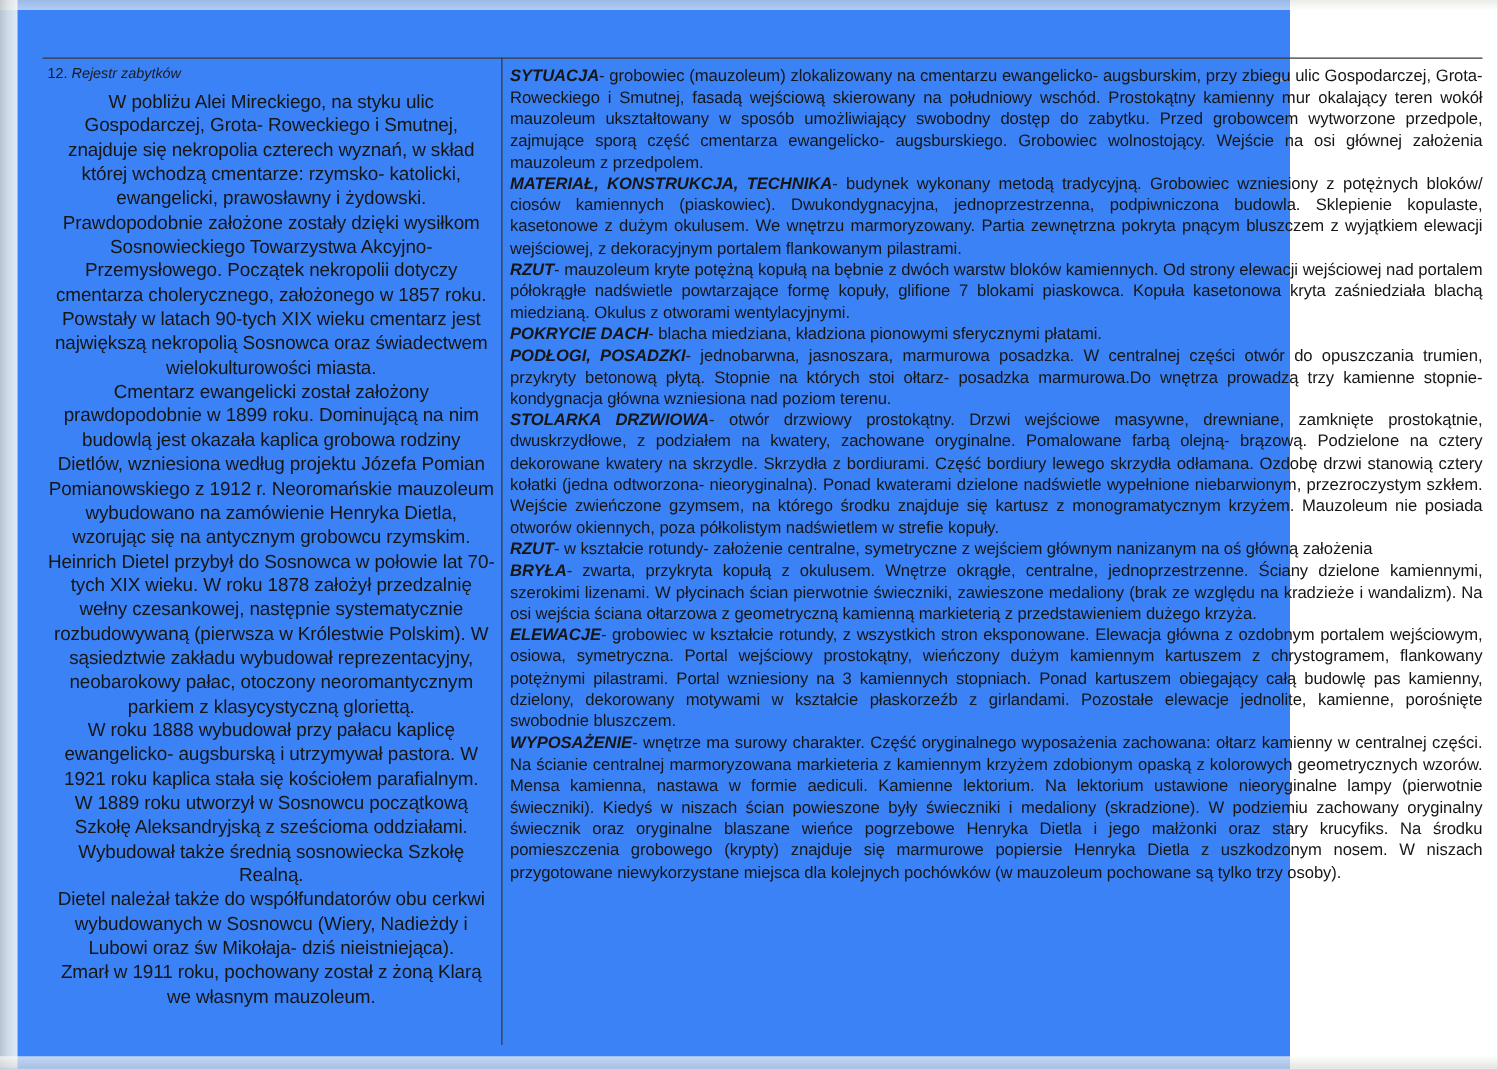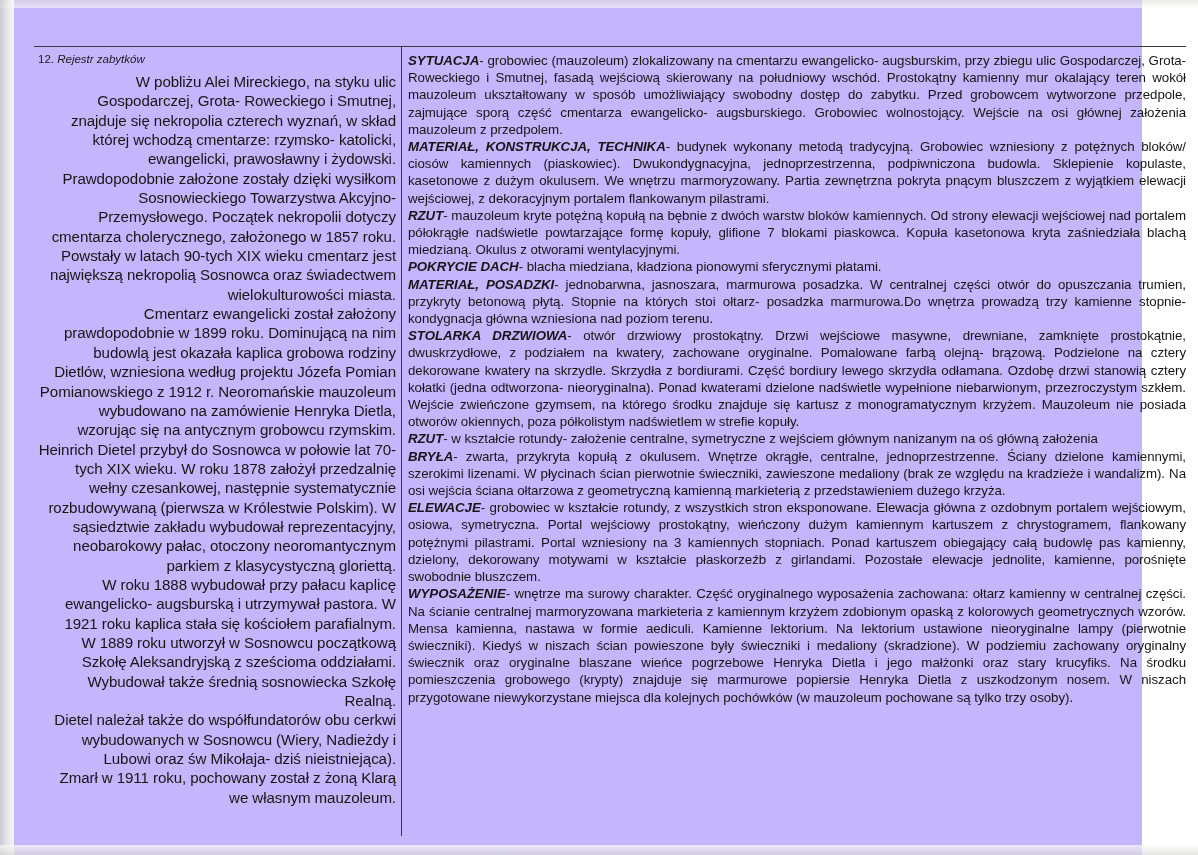--- a/index.html
+++ b/index.html
@@ -11,23 +11,23 @@
     width: 1198px;
     height: 855px;
     font-family: "Liberation Sans", sans-serif;
     color: #141414;
     position: relative;
     overflow: hidden;
   }
   .page {
     position: absolute;
     left: 0; top: 0;
-    width: 1142px;
+    width: 1032px;
     height: 855px;
-    background: #c4b5fd;
+    background: #3b82f6;
   }
   
   .scan-edge-left {
     position: absolute;
     left: 0; top: 0;
     width: 14px; height: 855px;
     background: linear-gradient(to right, #cfcfcb 0%, #e9e9e5 45%, #fdfdfb 100%);
     opacity: .85;
   }
   .scan-edge-bottom {
@@ -86,21 +86,21 @@
     white-space: nowrap;
     color: #1b1b1b;
   }
   .field-label .num { font-style: normal; }
   .field-label .cap { font-style: italic; }
 
   .body-left p {
     margin: 0;
     font-size: 15.1px;
     line-height: 19.35px;
-    text-align: right;
+    text-align: center;
     color: #161616;
     letter-spacing: -0.08px;
   }
 
   .body-right p {
     margin: 0 0 0 0;
     font-size: 13.3px;
     line-height: 17.2px;
     text-align: justify;
     text-justify: inter-word;
@@ -155,21 +155,21 @@
       <p>Zmarł w 1911 roku, pochowany został z żoną Klarą we własnym mauzoleum.</p>
     </div>
   </div>
 
   <div class="col col-right">
     <div class="body-right">
       <p><span class="kw">SYTUACJA</span><span>- grobowiec (mauzoleum) zlokalizowany na cmentarzu ewangelicko- augsburskim, przy zbiegu ulic Gospodarczej, Grota- Roweckiego i Smutnej, fasadą wejściową skierowany na południowy wschód. Prostokątny kamienny mur okalający teren wokół mauzoleum ukształtowany w sposób umożliwiający swobodny dostęp do zabytku. Przed grobowcem wytworzone przedpole, zajmujące sporą część cmentarza ewangelicko- augsburskiego. Grobowiec wolnostojący. Wejście na osi głównej założenia mauzoleum z przedpolem.</span></p>
       <p><span class="kw">MATERIAŁ, KONSTRUKCJA, TECHNIKA</span><span>- budynek wykonany metodą tradycyjną. Grobowiec wzniesiony z potężnych bloków/ ciosów kamiennych (piaskowiec). Dwukondygnacyjna, jednoprzestrzenna, podpiwniczona budowla. Sklepienie kopulaste, kasetonowe z dużym okulusem. We wnętrzu marmoryzowany. Partia zewnętrzna pokryta pnącym bluszczem z wyjątkiem elewacji wejściowej, z dekoracyjnym portalem flankowanym pilastrami.</span></p>
       <p><span class="kw">RZUT</span><span>- mauzoleum kryte potężną kopułą na bębnie z dwóch warstw bloków kamiennych. Od strony elewacji wejściowej nad portalem półokrągłe nadświetle powtarzające formę kopuły, glifione 7 blokami piaskowca. Kopuła kasetonowa kryta zaśniedziała blachą miedzianą. Okulus z otworami wentylacyjnymi.</span></p>
       <p class="tight"><span class="kw">POKRYCIE DACH</span><span>- blacha miedziana, kładziona pionowymi sferycznymi płatami.</span></p>
-      <p><span class="kw">MATERIAŁ, POSADZKI</span><span>- jednobarwna, jasnoszara, marmurowa posadzka. W centralnej części otwór do opuszczania trumien, przykryty betonową płytą. Stopnie na których stoi ołtarz- posadzka marmurowa.Do wnętrza prowadzą trzy kamienne stopnie- kondygnacja główna wzniesiona nad poziom terenu.</span></p>
+      <p><span class="kw">PODŁOGI, POSADZKI</span><span>- jednobarwna, jasnoszara, marmurowa posadzka. W centralnej części otwór do opuszczania trumien, przykryty betonową płytą. Stopnie na których stoi ołtarz- posadzka marmurowa.Do wnętrza prowadzą trzy kamienne stopnie- kondygnacja główna wzniesiona nad poziom terenu.</span></p>
       <p><span class="kw">STOLARKA DRZWIOWA</span><span>- otwór drzwiowy prostokątny. Drzwi wejściowe masywne, drewniane, zamknięte prostokątnie, dwuskrzydłowe, z podziałem na kwatery, zachowane oryginalne. Pomalowane farbą olejną- brązową. Podzielone na cztery dekorowane kwatery na skrzydle. Skrzydła z bordiurami. Część bordiury lewego skrzydła odłamana. Ozdobę drzwi stanowią cztery kołatki (jedna odtworzona- nieoryginalna). Ponad kwaterami dzielone nadświetle wypełnione niebarwionym, przezroczystym szkłem. Wejście zwieńczone gzymsem, na którego środku znajduje się kartusz z monogramatycznym krzyżem. Mauzoleum nie posiada otworów okiennych, poza półkolistym nadświetlem w strefie kopuły.</span></p>
       <p class="tight"><span class="kw">RZUT</span><span>- w kształcie rotundy- założenie centralne, symetryczne z wejściem głównym nanizanym na oś główną założenia</span></p>
       <p><span class="kw">BRYŁA</span><span>- zwarta, przykryta kopułą z okulusem. Wnętrze okrągłe, centralne, jednoprzestrzenne. Ściany dzielone kamiennymi, szerokimi lizenami. W płycinach ścian pierwotnie świeczniki, zawieszone medaliony (brak ze względu na kradzieże i wandalizm). Na osi wejścia ściana ołtarzowa z geometryczną kamienną markieterią z przedstawieniem dużego krzyża.</span></p>
       <p><span class="kw">ELEWACJE</span><span>- grobowiec w kształcie rotundy, z wszystkich stron eksponowane. Elewacja główna z ozdobnym portalem wejściowym, osiowa, symetryczna. Portal wejściowy prostokątny, wieńczony dużym kamiennym kartuszem z chrystogramem, flankowany potężnymi pilastrami. Portal wzniesiony na 3 kamiennych stopniach. Ponad kartuszem obiegający całą budowlę pas kamienny, dzielony, dekorowany motywami w kształcie płaskorzeźb z girlandami. Pozostałe elewacje jednolite, kamienne, porośnięte swobodnie bluszczem.</span></p>
       <p><span class="kw">WYPOSAŻENIE</span><span>- wnętrze ma surowy charakter. Część oryginalnego wyposażenia zachowana: ołtarz kamienny w centralnej części. Na ścianie centralnej marmoryzowana markieteria z kamiennym krzyżem zdobionym opaską z kolorowych geometrycznych wzorów. Mensa kamienna, nastawa w formie aediculi. Kamienne lektorium. Na lektorium ustawione nieoryginalne lampy (pierwotnie świeczniki). Kiedyś w niszach ścian powieszone były świeczniki i medaliony (skradzione). W podziemiu zachowany oryginalny świecznik oraz oryginalne blaszane wieńce pogrzebowe Henryka Dietla i jego małżonki oraz stary krucyfiks. Na środku pomieszczenia grobowego (krypty) znajduje się marmurowe popiersie Henryka Dietla z uszkodzonym nosem. W niszach przygotowane niewykorzystane miejsca dla kolejnych pochówków (w mauzoleum pochowane są tylko trzy osoby).</span></p>
     </div>
   </div>
 
 </div>
 

